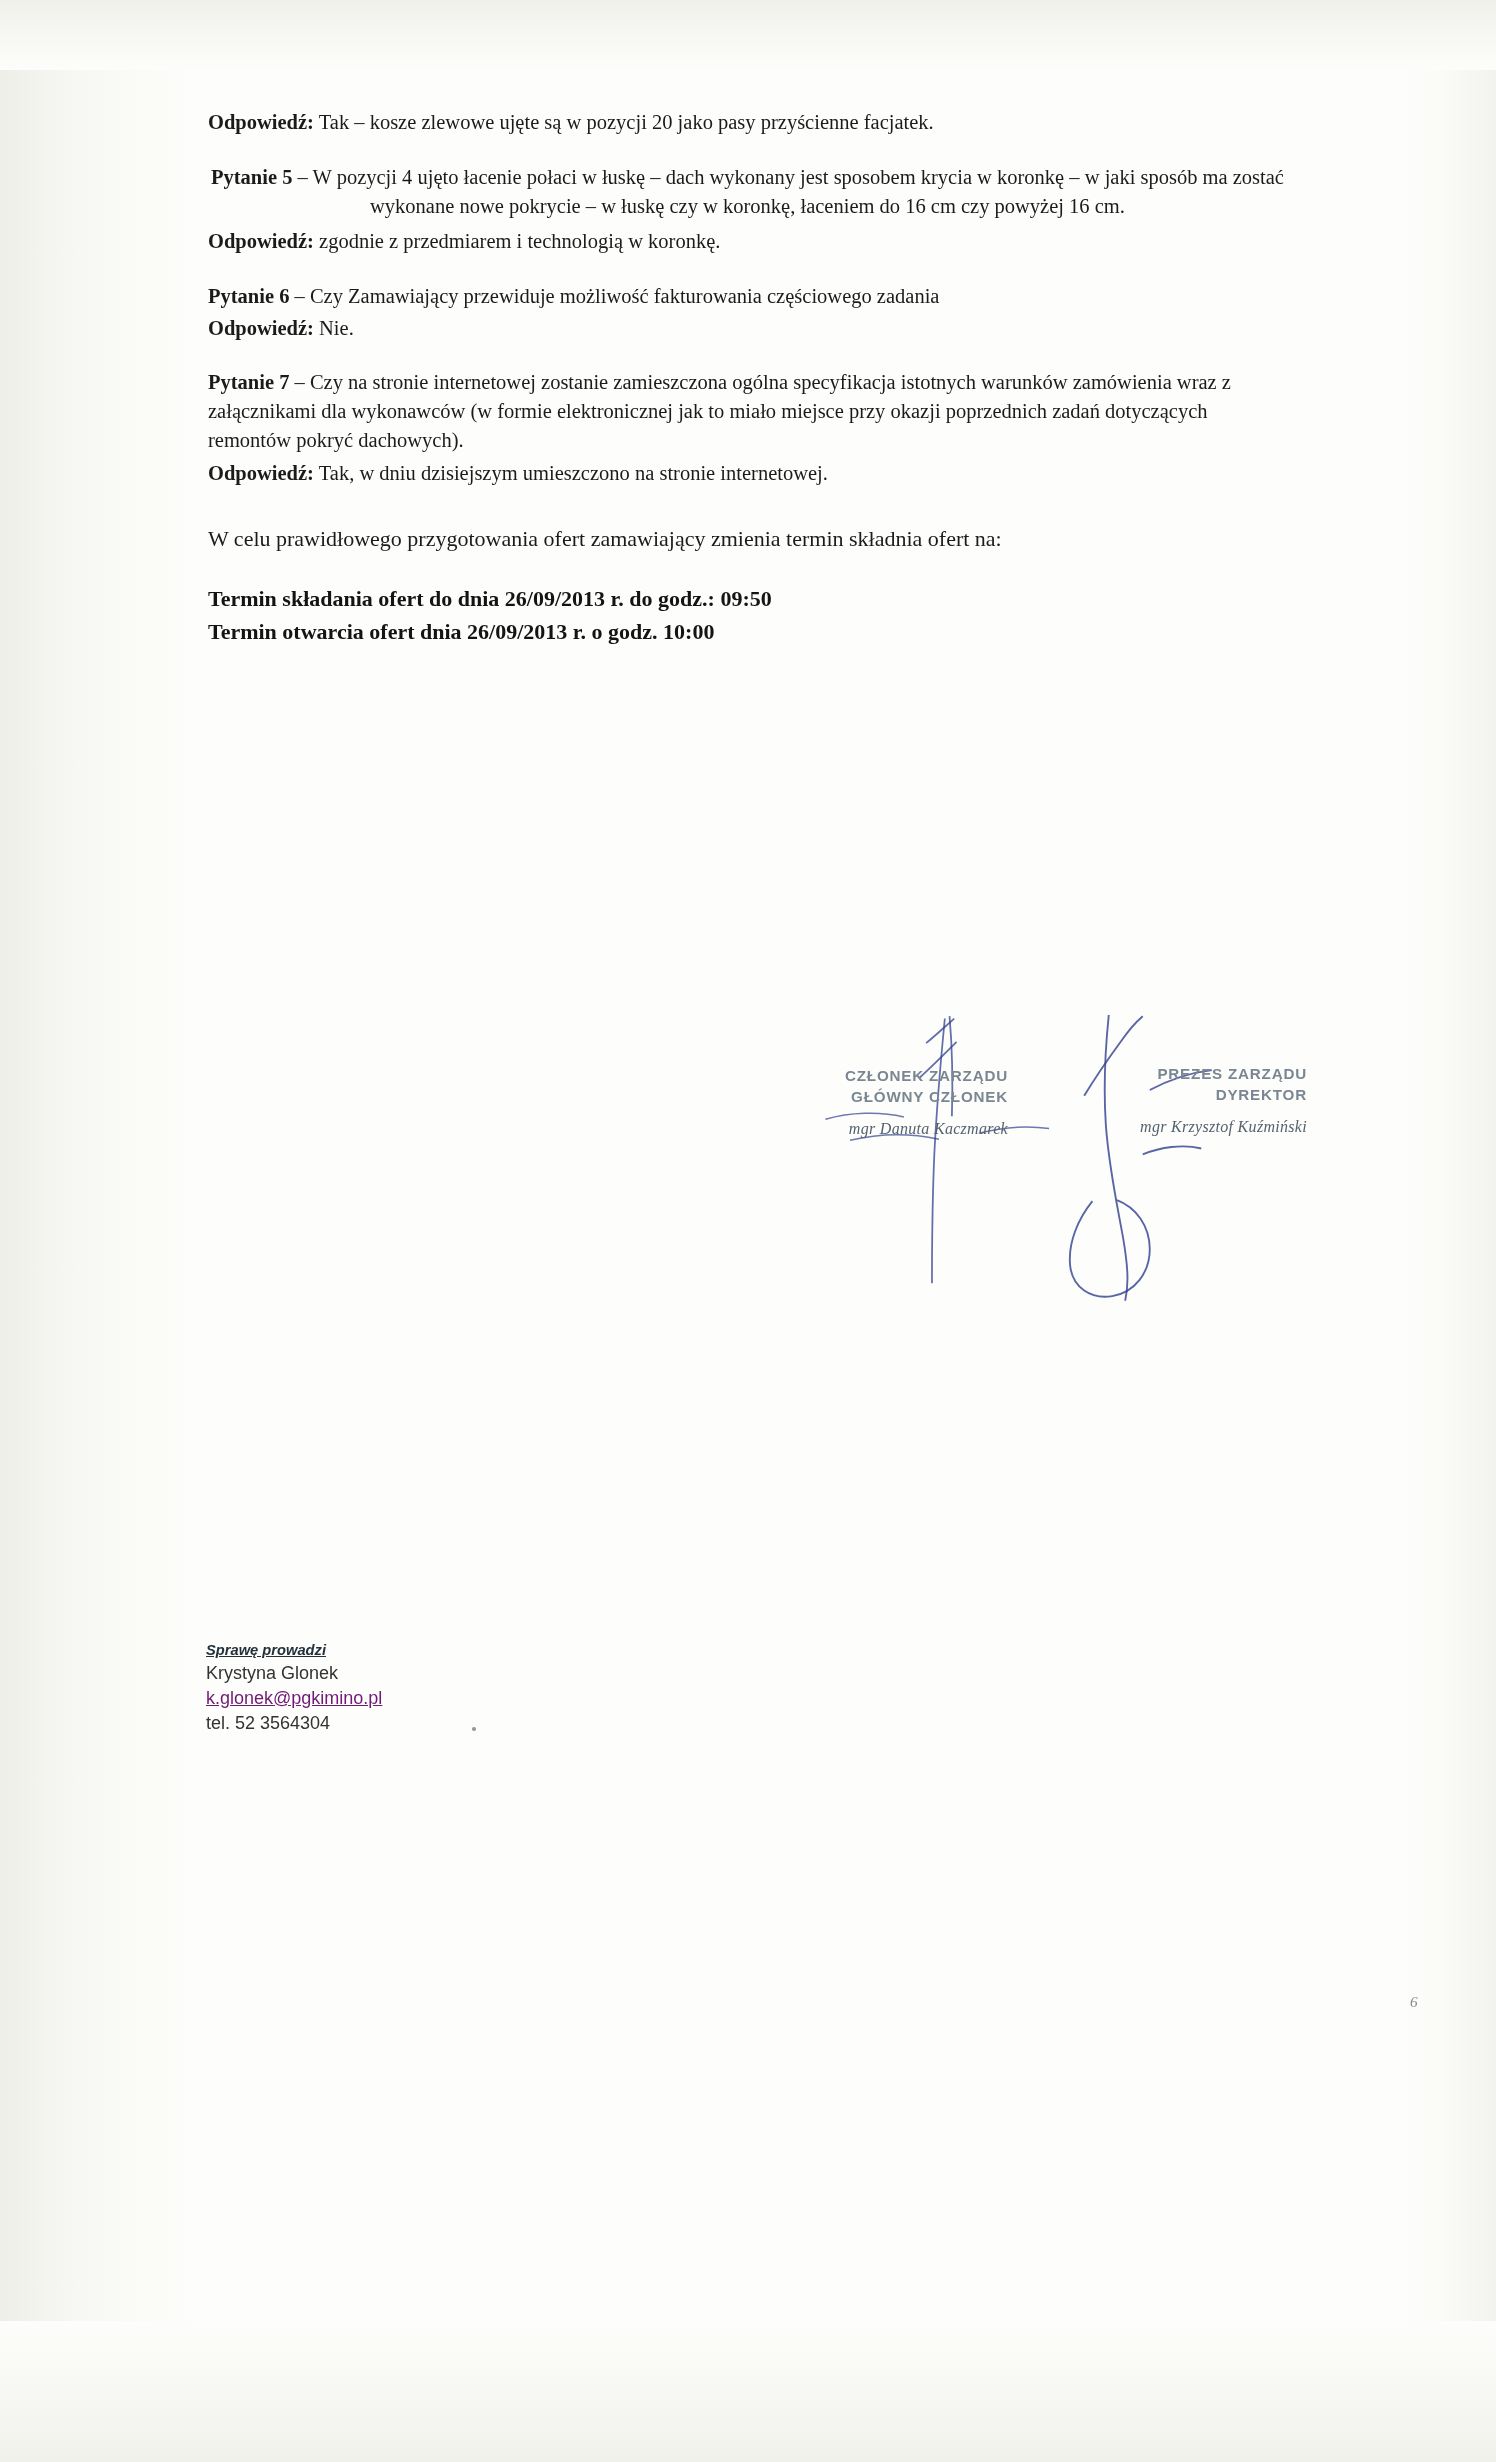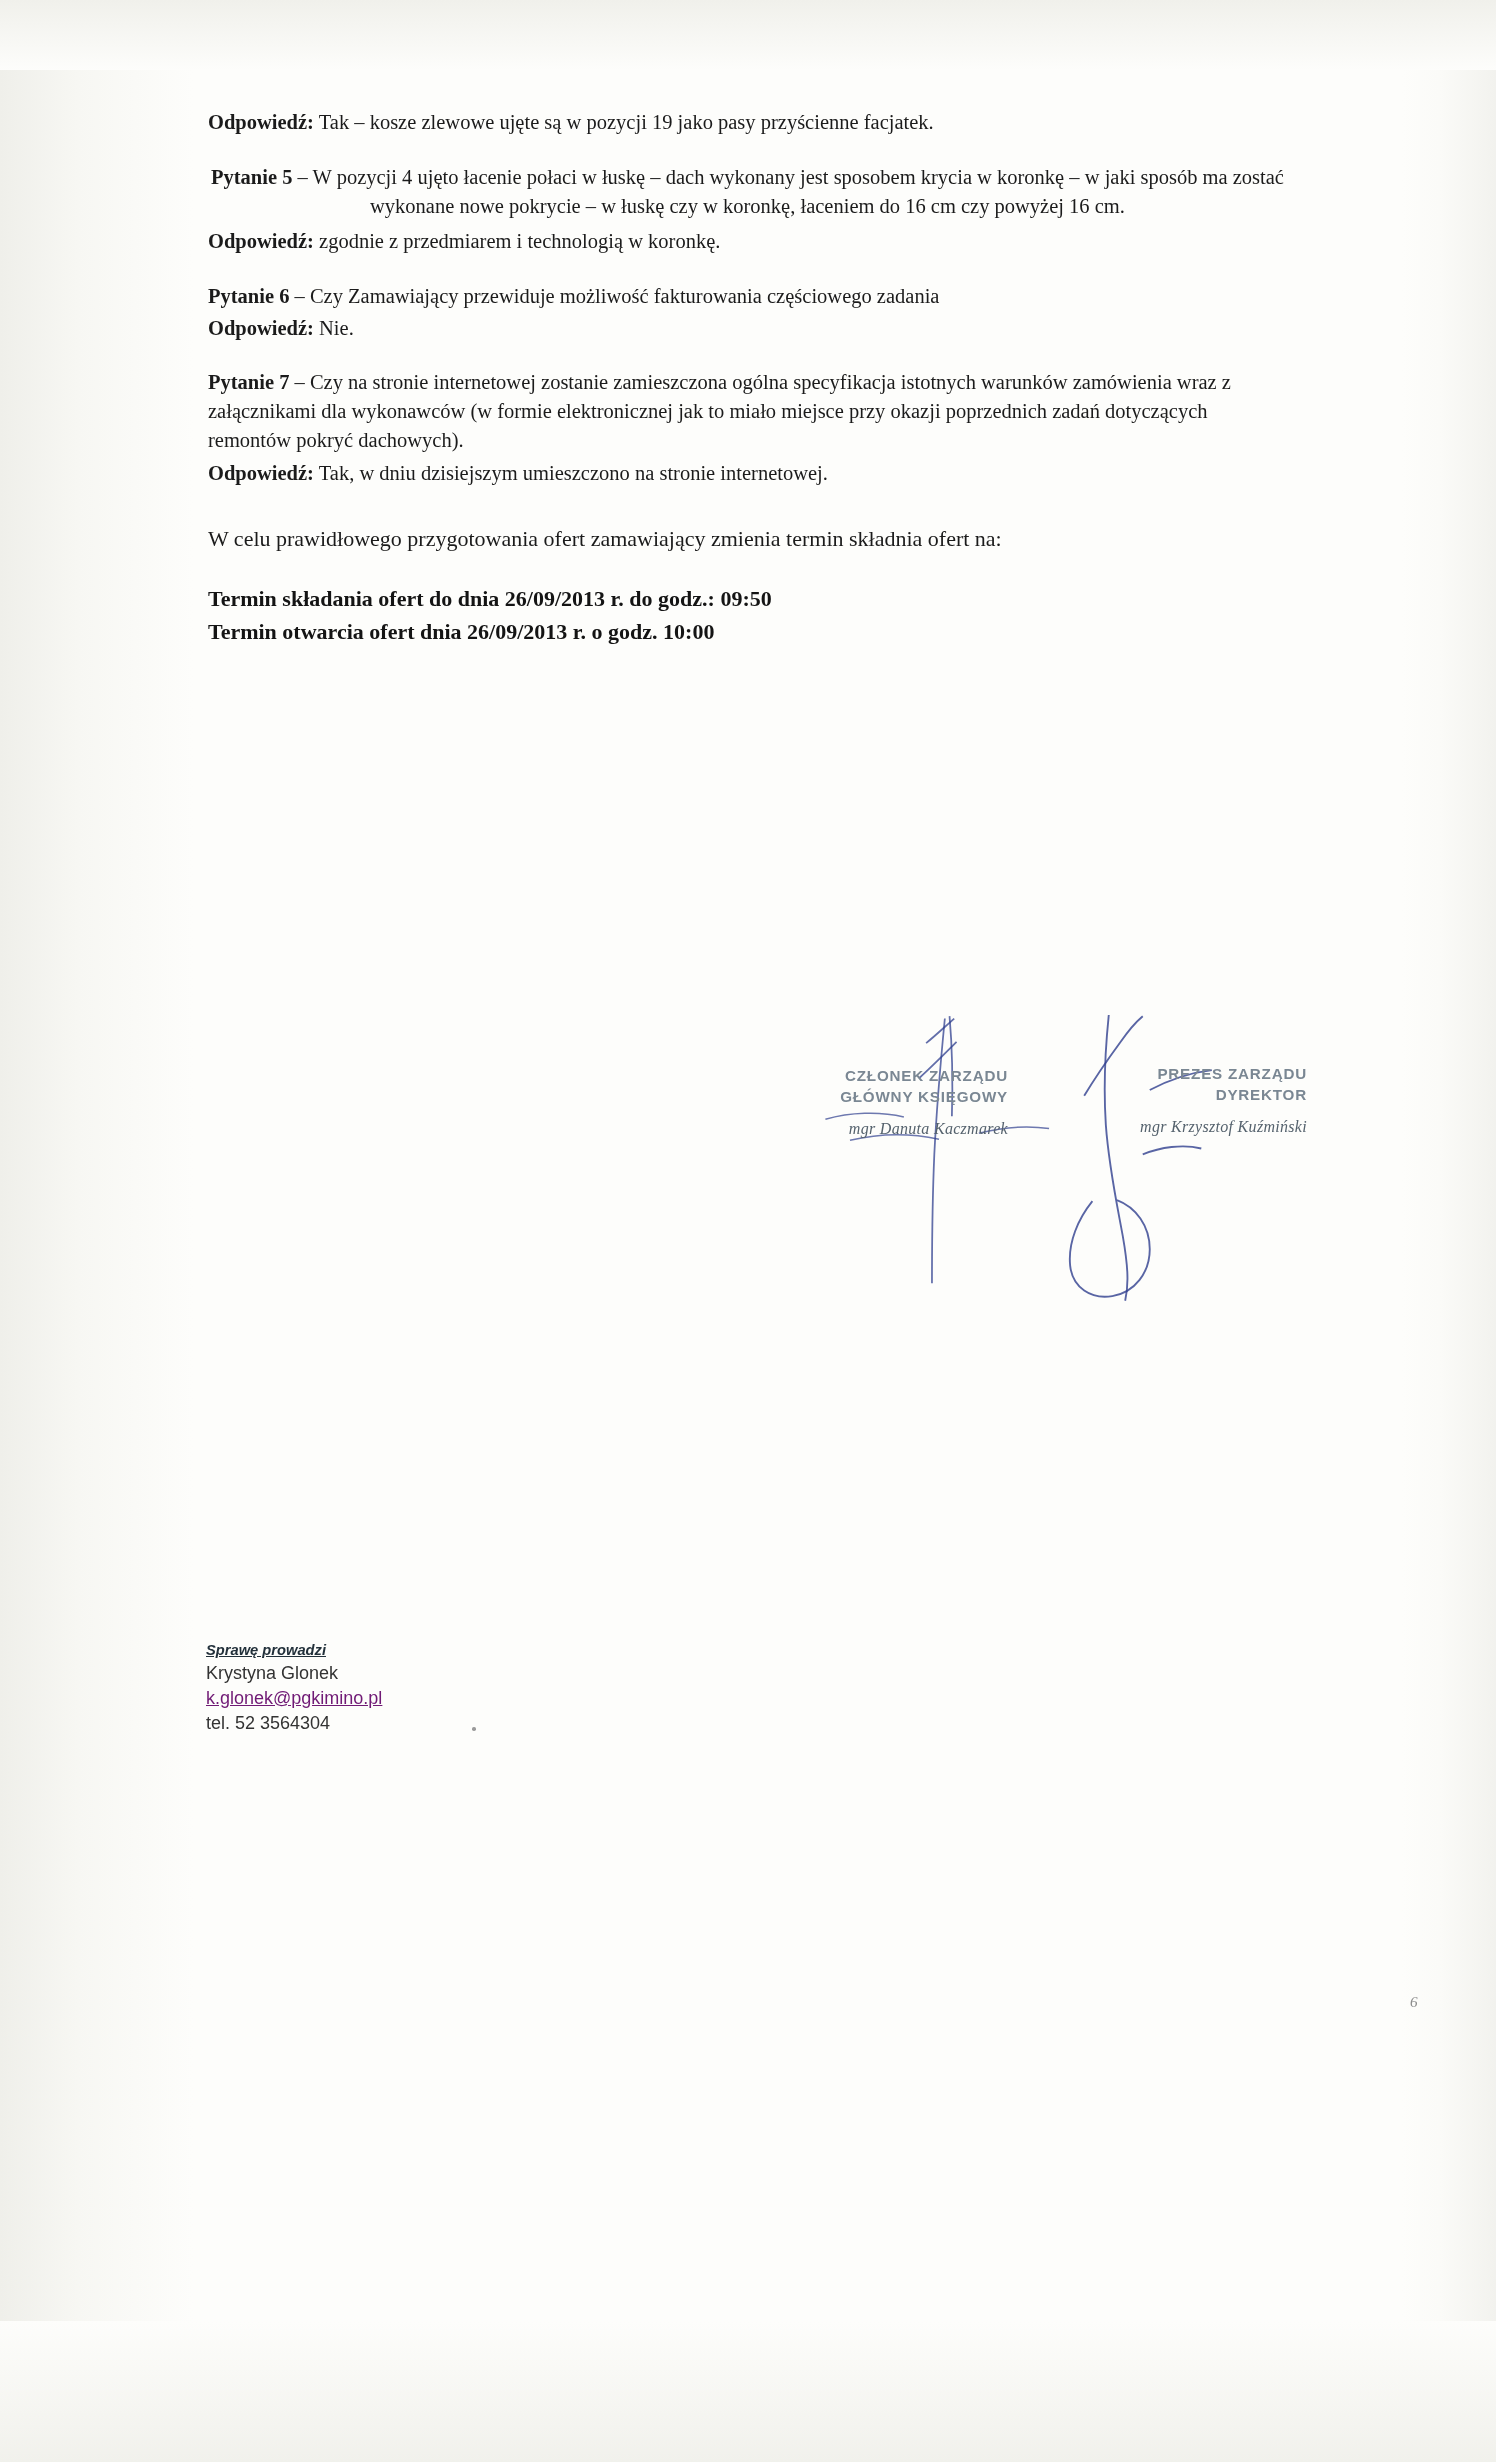--- a/index.html
+++ b/index.html
@@ -166,21 +166,21 @@
 
 <div class="page">
   <div class="scan-edge-left"></div>
   <div class="scan-edge-right"></div>
   <div class="scan-edge-top"></div>
   <div class="scan-edge-bottom"></div>
 
   <div class="content">
 
     <p class="para p-answer-top">
-      <span class="lbl">Odpowiedź:</span><span> Tak – kosze zlewowe ujęte są w pozycji 19 jako pasy przyścienne facjatek.</span>
+      <span class="lbl">Odpowiedź:</span><span> Tak – kosze zlewowe ujęte są w pozycji 20 jako pasy przyścienne facjatek.</span>
     </p>
 
     <p class="para block-q5">
       <span class="lbl">Pytanie 5</span><span> – W pozycji 4 ujęto łacenie połaci w łuskę – dach wykonany jest sposobem krycia w koronkę – w jaki sposób ma zostać wykonane nowe pokrycie – w łuskę czy w koronkę, łaceniem do 16 cm czy powyżej 16 cm.</span>
     </p>
     <p class="para block-a5">
       <span class="lbl">Odpowiedź:</span><span> zgodnie z przedmiarem i technologią w koronkę.</span>
     </p>
 
     <p class="para block-q6">
@@ -221,21 +221,21 @@
       </g>
       <g fill="none" stroke="#2f3f8f" stroke-opacity="0.7" stroke-width="2.6">
         <path d="M258 190 C 300 178, 350 176, 392 186"></path>
         <path d="M300 226 C 350 214, 404 214, 452 224"></path>
         <path d="M520 214 C 560 204, 600 200, 640 206"></path>
       </g>
     </svg>
 
     <div class="sig-block sig-left">
       <div class="sig-line1">CZŁONEK ZARZĄDU</div>
-      <div class="sig-line2">GŁÓWNY KSIĘGOWY</div>
+      <div class="sig-line2">GŁÓWNY CZŁONEK</div>
       <div class="sig-name">mgr Danuta Kaczmarek</div>
     </div>
 
     <div class="sig-block sig-right">
       <div class="sig-line1">PREZES ZARZĄDU</div>
       <div class="sig-line2">DYREKTOR</div>
       <div class="sig-name">mgr Krzysztof Kuźmiński</div>
     </div>
   </div>
 

